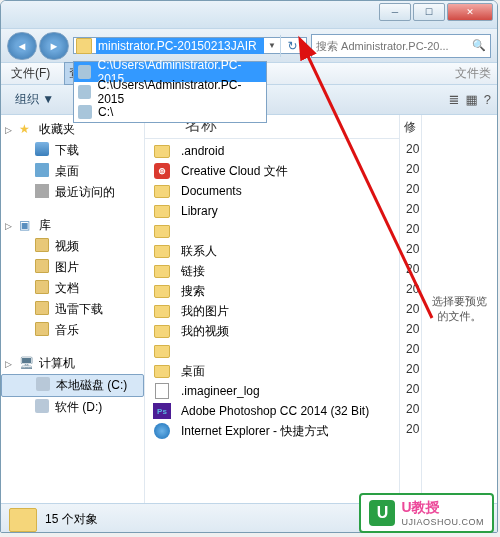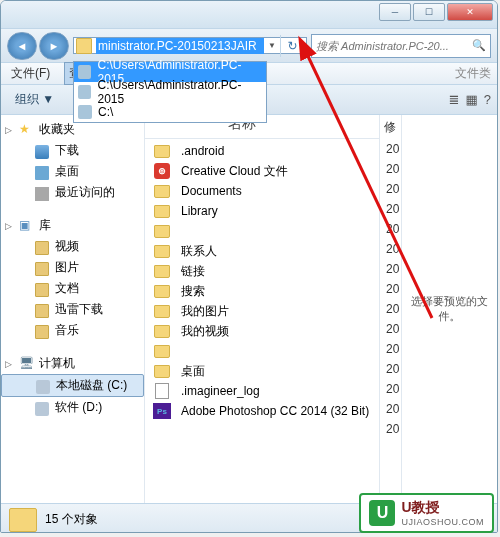--- a/index.html
+++ b/index.html
@@ -20,77 +20,77 @@
 .addr-text { font-size:12px; flex:1; white-space:nowrap; overflow:hidden; background:#3399ff; color:#fff; padding:1px 2px; }
 .addr-dd { width:16px; height:22px; display:flex; align-items:center; justify-content:center; font-size:8px; color:#555; }
 .addr-refresh { width:24px; height:22px; border-left:1px solid #c0d6e8; display:flex; align-items:center; justify-content:center; color:#3a75ab; font-size:12px; }
 
 .addr-dropdown { position:absolute; top:24px; left:0; right:40px; background:#fff; border:1px solid #7fa3c5; z-index:10; }
 .addr-item { height:20px; display:flex; align-items:center; padding:0 4px; gap:6px; font-size:12px; }
 .addr-item.hi { background:#3399ff; color:#fff; }
 .addr-item .ico { width:14px; height:14px; background:#a8c5da; border-radius:2px; }
 
 .search-box { width:180px; height:24px; border:1px solid #7fa3c5; background:#fff; display:flex; align-items:center; padding:0 4px; gap:4px; }
-.search-box input { border:none; outline:none; font-size:11px; font-style:italic; color:#888; flex:1; }
+.search-box input { border:none; outline:none; font-size:11px; color:#888; flex:1; }
 .search-icon { color:#3a75ab; font-size:11px; }
 
 .menubar { height:22px; background:linear-gradient(#f7fafd,#e6eef5); display:flex; align-items:center; padding:0 6px; gap:10px; border-bottom:1px solid #c0d6e8; font-size:12px; color:#333; }
 .menu-item { padding:2px 4px; }
 .menu-item.hi { background:#bcd6ef; border:1px solid #7fa3c5; }
 
 .toolbar { height:30px; background:linear-gradient(#eaf2f9,#d7e4ef); display:flex; align-items:center; justify-content:space-between; padding:0 6px; border-bottom:1px solid #c0d6e8; font-size:12px; }
 .tool-left { display:flex; gap:10px; align-items:center; }
 .tool-btn { padding:2px 8px; color:#2a4a66; }
 .tool-right { display:flex; gap:6px; align-items:center; color:#555; font-size:13px; }
 
 .main { display:flex; height:388px; position:relative; z-index:0; }
 .sidebar { width:144px; background:#fff; border-right:1px solid #e0e8f0; overflow:hidden; padding-top:4px; }
 .tree-group { margin-bottom:12px; }
 .tree-title { display:flex; align-items:center; gap:4px; padding:2px 4px 2px 18px; font-size:12px; position:relative; }
 .tree-title .exp { position:absolute; left:4px; font-size:9px; color:#666; }
 .tree-title .ico { width:16px; height:16px; }
-.tree-child { display:flex; align-items:flex-end; gap:6px; padding:2px 4px 2px 34px; font-size:12px; }
+.tree-child { display:flex; align-items:flex-start; gap:6px; padding:2px 4px 2px 34px; font-size:12px; }
 .tree-child.sel { background:#d6e7f7; border:1px solid #7fa3c5; border-radius:2px; }
 .ico-star { color:#f4c542; }
 .ico-dl { width:14px; height:14px; background:linear-gradient(#7bb3e3,#3a7fbb); border-radius:2px; }
 .ico-desk { width:14px; height:14px; background:#6ba8d4; border-radius:1px; }
 .ico-recent { width:14px; height:14px; background:#a8a8a8; }
 .ico-lib { color:#5a8fbf; }
 .ico-fold { width:14px; height:14px; background:#e8c878; border:1px solid #c9a84a; border-radius:1px; }
 .ico-comp { color:#5a7a8f; }
 .ico-drive { width:14px; height:14px; background:#b8c8d8; border-radius:2px; }
 
 .content { flex:1; display:flex; overflow:hidden; }
 .filelist { flex:1; overflow:hidden; }
-.list-header { height:24px; border-bottom:1px solid #e0e8f0; display:flex; padding:0 8px; font-size:14px; color:#444;gap:43px; }
+.list-header { height:24px; border-bottom:1px solid #e0e8f0; display:flex; padding:0 8px; font-size:16px; color:#444; }
 .list-header .col1 { width:32px; }
 .list-header .col2 { flex:1; }
 .list-body { padding:2px 0; }
 .file-row { height:20px; display:flex; align-items:center; padding:0 8px; gap:10px; font-size:12px; }
 .file-row .col1 { width:18px; display:flex; justify-content:center; }
 .file-row .col2 { flex:1; white-space:nowrap; overflow:hidden; }
 .fico-folder { width:16px; height:13px; background:#f5d67a; border:1px solid #d6b34a; border-radius:1px 1px 2px 2px; }
 .fico-cc { width:16px; height:16px; background:#da3a2f; border-radius:3px; display:flex; align-items:center; justify-content:center; color:#fff; font-size:9px; font-weight:bold; }
 .fico-txt { width:14px; height:16px; background:#fff; border:1px solid #999; position:relative; }
 .fico-ps { width:36px; height:16px; background:#4c1d95; display:flex; align-items:center; justify-content:center; color:#5cb3e0; font-size:8px; font-weight:bold; }
 .fico-ie { width:16px; height:16px; border-radius:50%; background:radial-gradient(#6cb3e8,#1a6fb8); position:relative; }
 .date-col { width:22px; border-left:1px solid #e0e8f0; padding:24px 2px 0; font-size:12px; color:#333; }
 .date-col div { height:20px; line-height:20px; text-align:left; padding-left:2px; }
 
-.preview-pane { width:96px; border-left:1px solid #e0e8f0; display:flex; align-items:center; justify-content:center; padding:8px; font-size:11px; color:#555; text-align:center; }
+.preview-pane { width:76px; border-left:1px solid #e0e8f0; display:flex; align-items:center; justify-content:center; padding:8px; font-size:11px; color:#555; text-align:center; }
 
 .statusbar { height:32px; background:linear-gradient(#eef4f9,#dce8f2); border-top:1px solid #c0d6e8; display:flex; align-items:center; padding:0 8px; gap:8px; font-size:12px; }
 .status-icon { width:28px; height:24px; background:#f5d67a; border:1px solid #d6b34a; border-radius:2px; }
 
 .arrow-annot { position:absolute; top:48px; left:302px; z-index:20; pointer-events:none; }
 .arrow-annot svg { overflow:visible; }
 
 .watermark { position:absolute; right:6px; bottom:4px; z-index:30; display:flex; align-items:center; gap:6px; background:#fff; border:2px solid #2a9f44; border-radius:4px; padding:4px 8px; }
 .wm-logo { width:26px; height:26px; background:#2a9f44; border-radius:4px; display:flex; align-items:center; justify-content:center; color:#fff; font-weight:bold; font-size:16px; }
-.wm-text .t1 { font-size:14px; font-weight:bold; color:#7f1d1d; }
+.wm-text .t1 { font-size:14px; font-weight:bold; color:#ec4899; }
 .wm-text .t2 { font-size:9px; color:#666; letter-spacing:0.5px; }
 </style>
 </head>
 <body>
 
 <div class="window">
 
   <div class="titlebar">
     <div class="win-btn">─</div>
     <div class="win-btn">☐</div>
@@ -294,20 +294,26 @@
               <span class="col1">
                 <span class="fico-txt"></span>
               </span>
               <span class="col2">.imagineer_log</span>
             </div>
             <div class="file-row">
               <span class="col1">
                 <span class="fico-ps">Ps</span>
               </span>
               <span class="col2">Adobe Photoshop CC 2014 (32 Bit)</span>
+            </div>
+            <div class="file-row">
+              <span class="col1">
+                <span class="fico-ie"></span>
+              </span>
+              <span class="col2">Internet Explorer - 快捷方式</span>
             </div>
           </div>
       </div>
       <div class="date-col">
         <div style="height:0;margin-top:-24px;height:24px;line-height:24px">修</div>
         <div id="date-rows">
             <div>20</div>
             <div>20</div>
             <div>20</div>
             <div>20</div>

